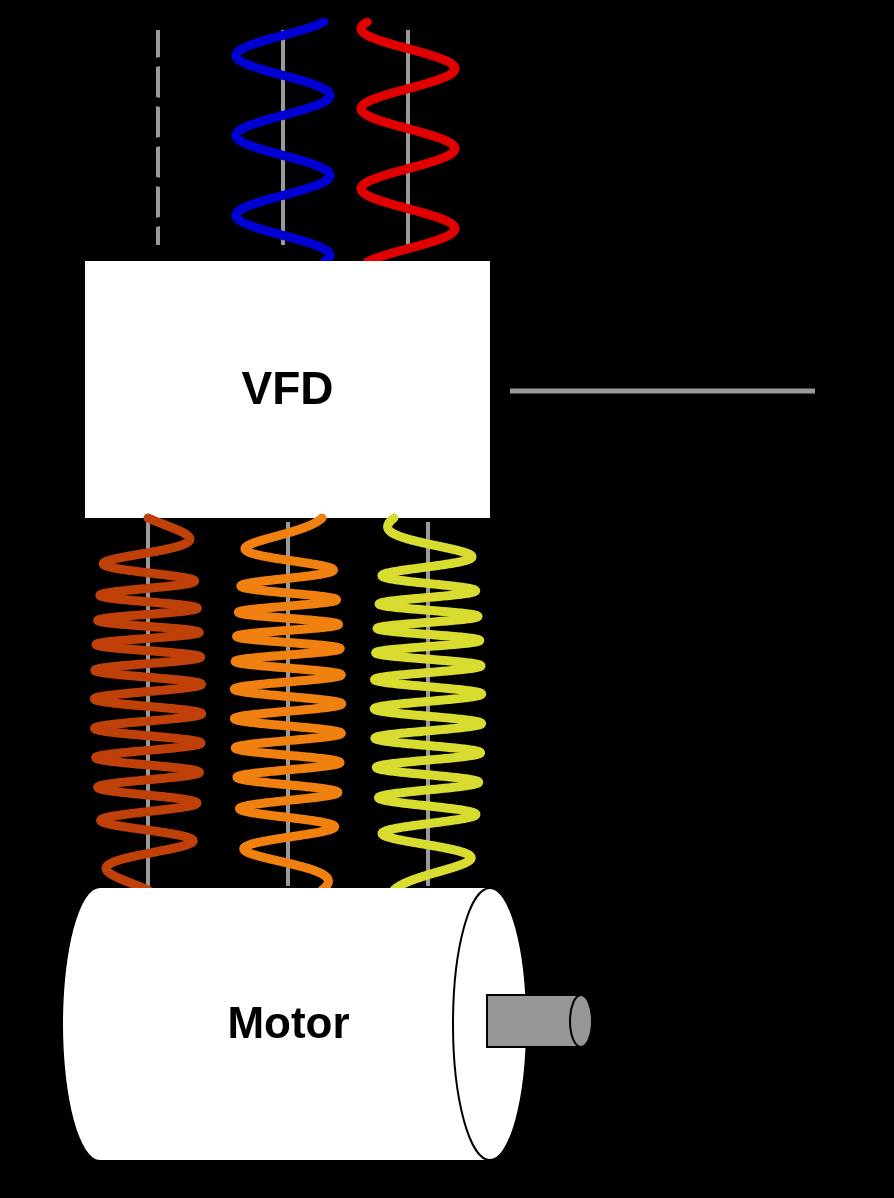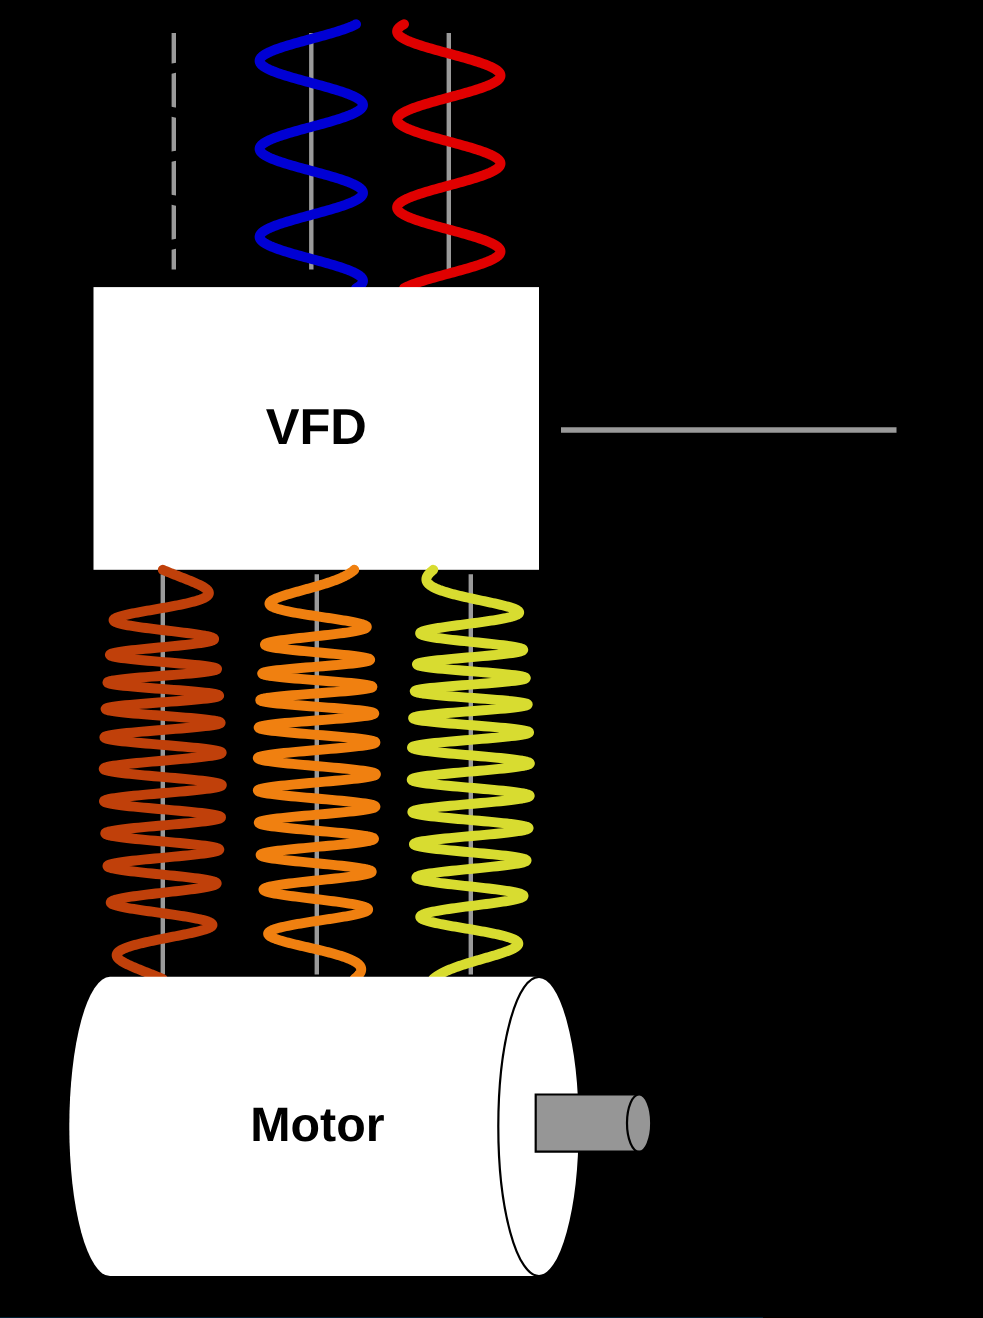--- a/index.html
+++ b/index.html
@@ -11,21 +11,21 @@
   body {
     width: 894px;
     height: 1198px;
     overflow: hidden;
     font-family: "Liberation Sans", sans-serif;
   }
   #stage {
     position: relative;
     width: 894px;
     height: 1198px;
-    background: #0369a1;
+    background: #5eead4;
   }
   #diagram-svg {
     position: absolute;
     left: 0;
     top: 0;
     width: 894px;
     height: 1198px;
     display: block;
   }
   .block-label {

